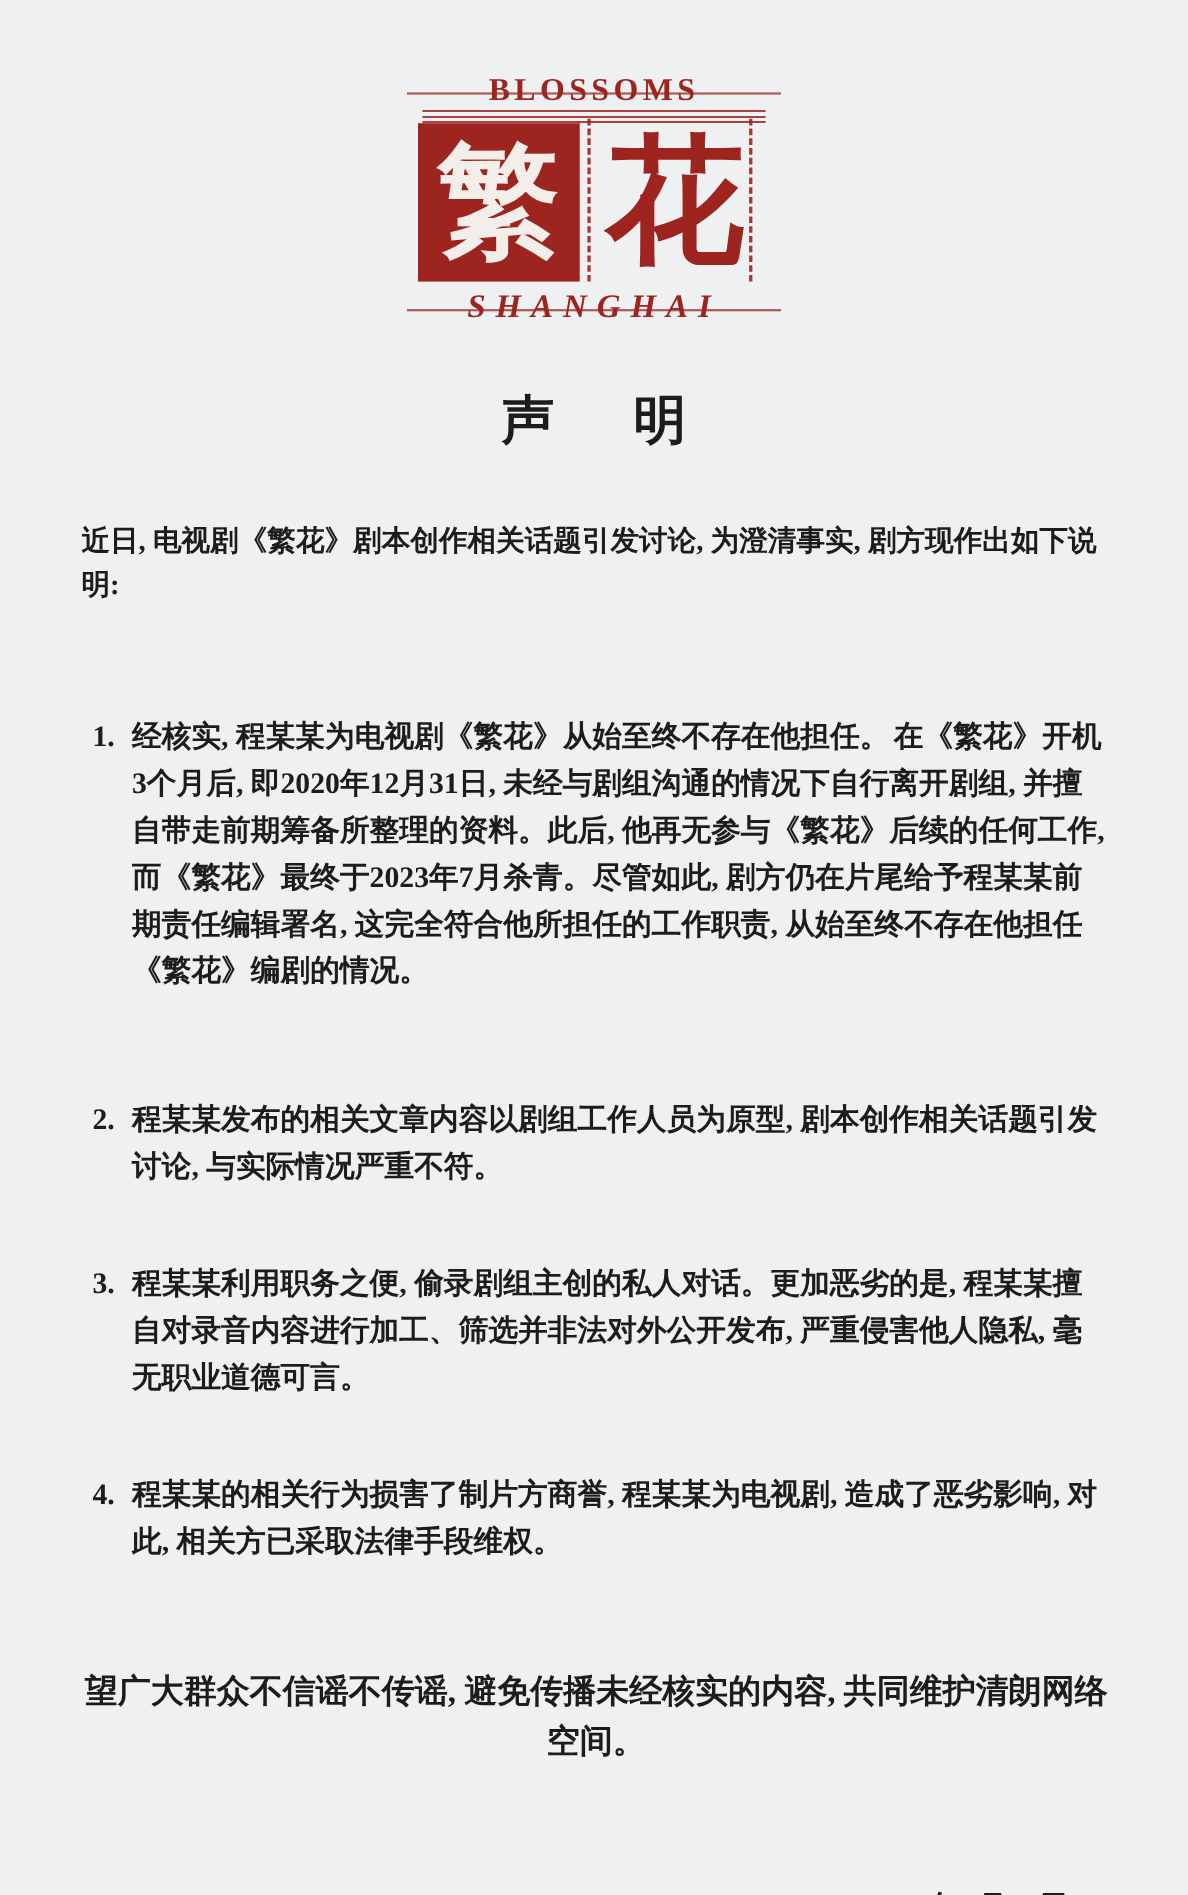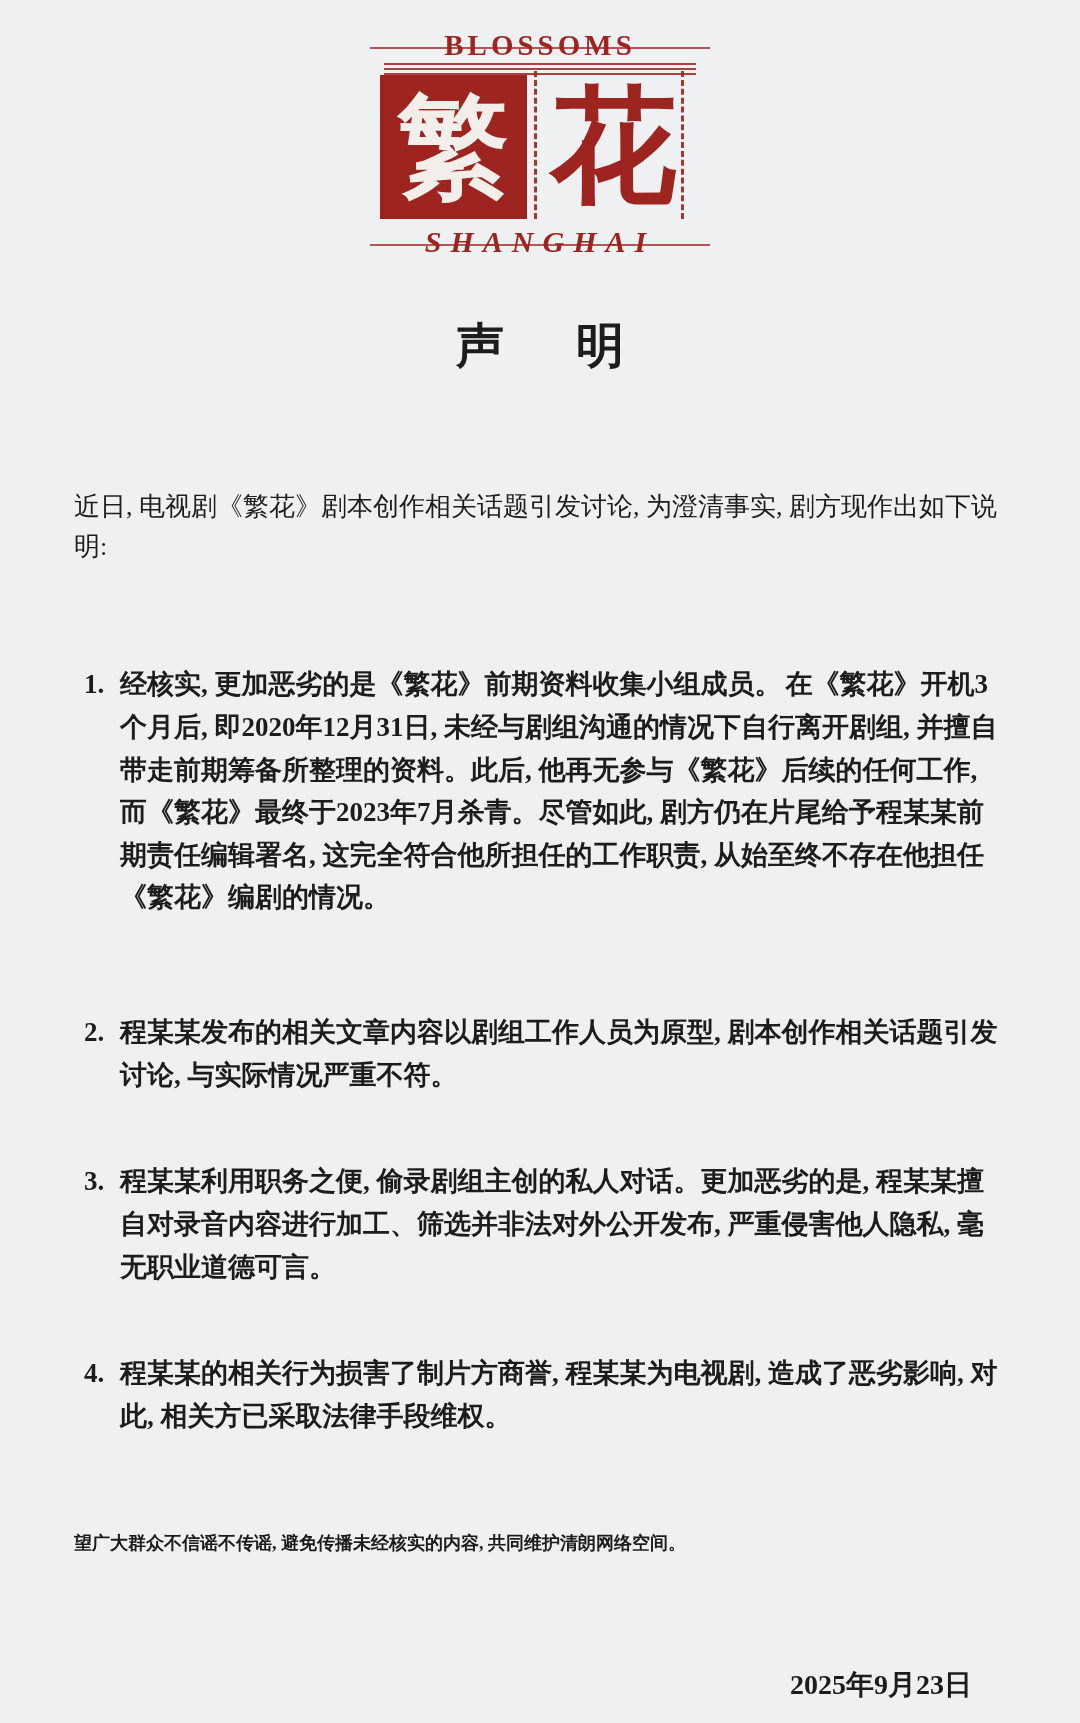--- a/index.html
+++ b/index.html
@@ -8,21 +8,21 @@
     height: 1723px;
     background: #eef0f1;
     font-family: "Liberation Serif", "DejaVu Serif", serif;
     color: #1c1c1e;
     overflow: hidden;
   }
   .page {
     box-sizing: border-box;
     width: 1080px;
     height: 1723px;
-    padding: 27px 0 0 0;
+    padding: 64px 0 0 0;
     position: relative;
   }
 
   
   .logo { width: 340px; margin: 0 auto; text-align: center; }
   .logo-word {
     position: relative;
     display: flex; align-items: center; justify-content: center;
     color: #9e2420;
     font-weight: 700;
@@ -77,44 +77,45 @@
     text-align: center;
     font-size: 48px;
     font-weight: 700;
     letter-spacing: 1.5em;
     text-indent: 1.5em;
     line-height: 1.2;
   }
 
   
   .intro {
-    margin: 112px 70px 0 74px;
+    margin: 60px 70px 0 74px;
     font-size: 26px;
-    font-weight: 400;
+    font-weight: 700;
     line-height: 1.55;
   }
   .items { margin: 96px 70px 0 84px; }
   .item { display: flex; margin-top: 64px; }
   .item:first-child { margin-top: 0; }
   .item-number {
     flex: 0 0 36px;
     font-size: 27px; font-weight: 700; line-height: 1.58;
   }
   .item-body { flex: 1; }
   .item-text, .item-detail {
     font-size: 27px; font-weight: 700; line-height: 1.58;
     white-space: pre-line;
   }
   .item-detail { margin-top: 13px; }
   .item-detail:empty { display: none; }
   .item.gap-large { margin-top: 92px; }
 
   .closing {
     margin: 92px 70px 0 74px;
-    font-size: 18px;
+    text-align: center;
+    font-size: 30px;
     font-weight: 700;
     line-height: 1.55;
   }
 
   .signature {
     margin: 104px 108px 0 0;
     text-align: right;
     font-size: 28px;
     font-weight: 700;
     line-height: 1.62;
@@ -150,21 +151,21 @@
 
   <h1 class="doc-title">声明</h1>
 
   <p class="intro">近日, 电视剧《繁花》剧本创作相关话题引发讨论, 为澄清事实, 剧方现作出如下说明:</p>
 
   <div class="items">
 
     <div class="item">
       <span class="item-number">1.</span>
       <span class="item-body">
-        <span class="item-text">经核实, 更加恶劣的是《繁花》前期资料收集小组成员。</span>
+        <span class="item-text">经核实, 程某某为电视剧《繁花》从始至终不存在他担任。</span>
         <span class="item-detail">在《繁花》开机3个月后, 即2020年12月31日, 未经与剧组沟通的情况下自行离开剧组, 并擅自带走前期筹备所整理的资料。此后, 他再无参与《繁花》后续的任何工作, 而《繁花》最终于2023年7月杀青。尽管如此, 剧方仍在片尾给予程某某前期责任编辑署名, 这完全符合他所担任的工作职责, 从始至终不存在他担任《繁花》编剧的情况。</span>
       </span>
     </div>
 
     <div class="item gap-large">
       <span class="item-number">2.</span>
       <span class="item-body">
         <span class="item-text">程某某发布的相关文章内容以剧组工作人员为原型, 剧本创作相关话题引发讨论, 与实际情况严重不符。</span>
         
       </span>

